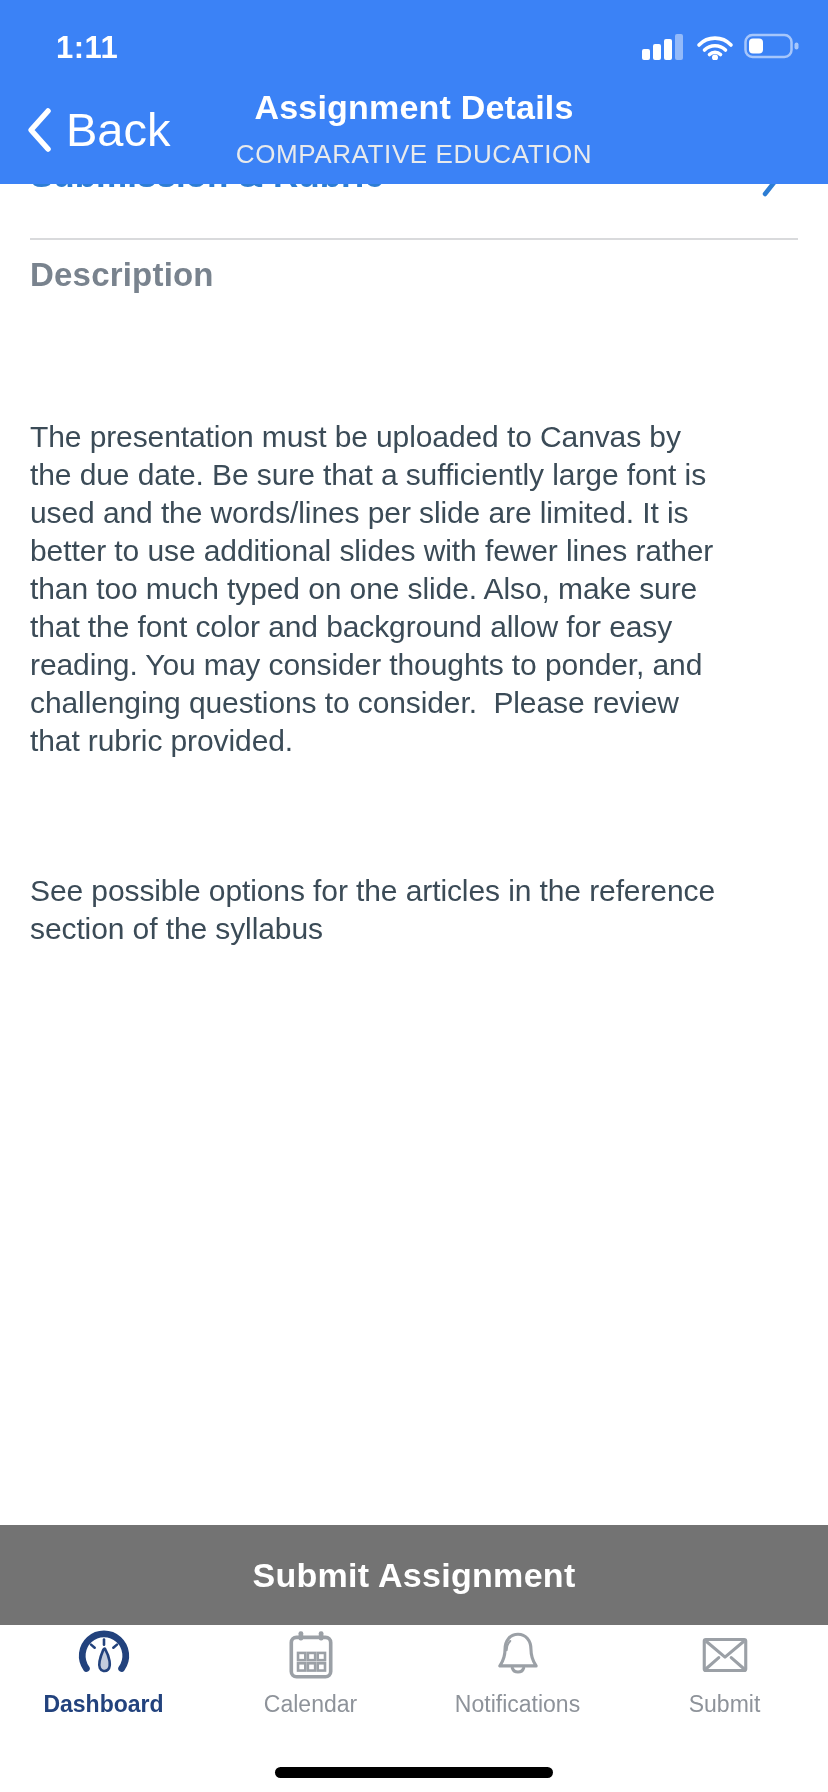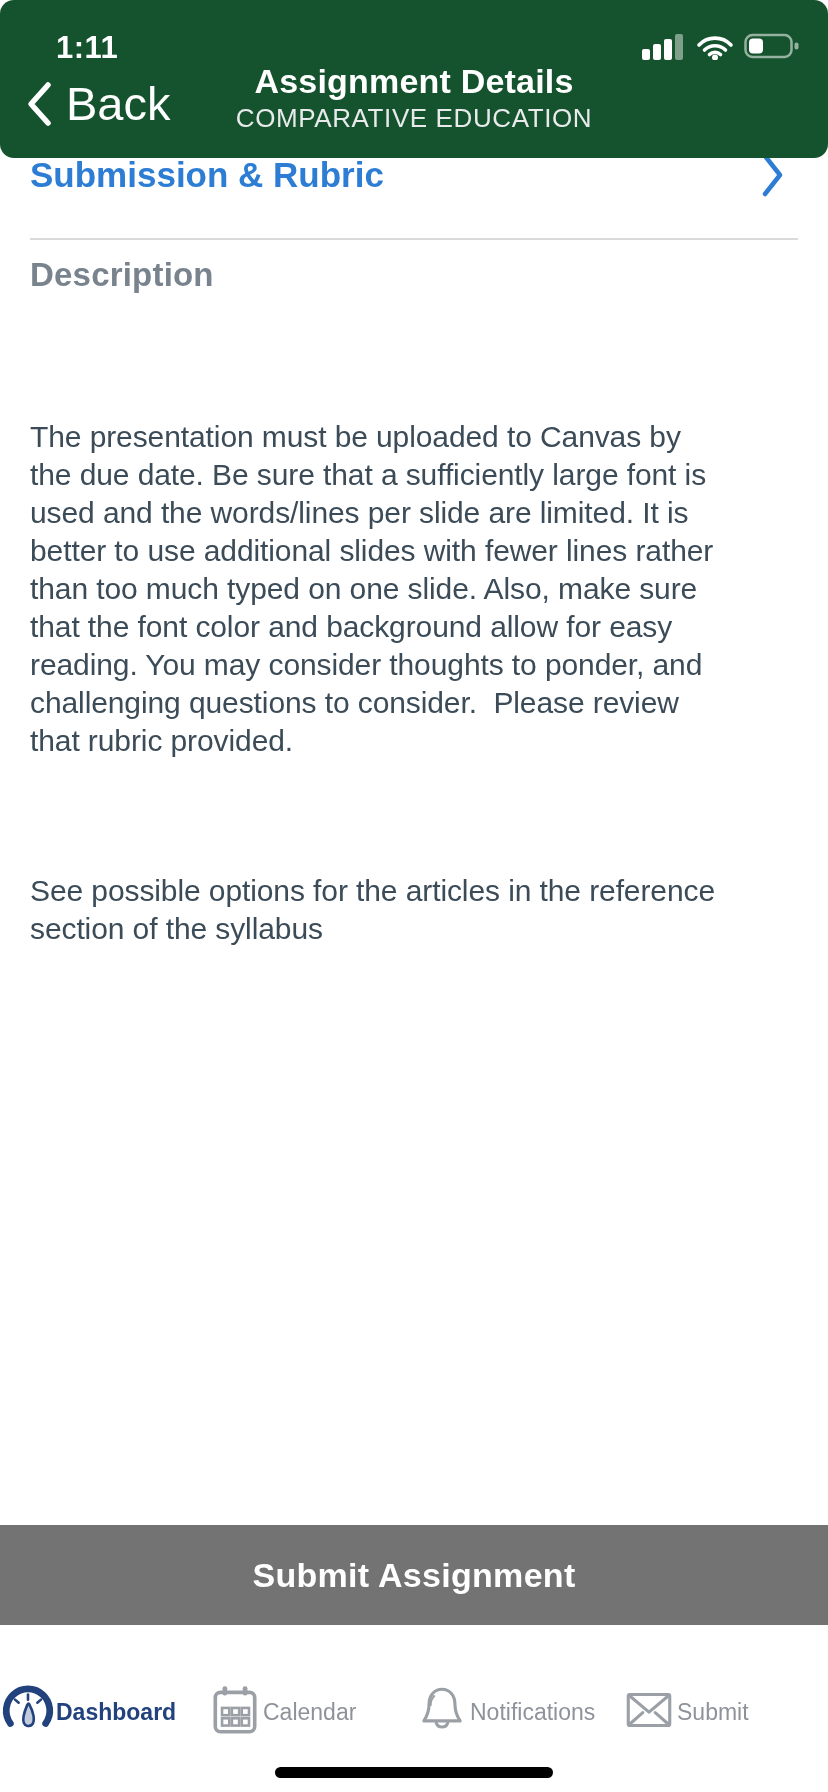--- a/index.html
+++ b/index.html
@@ -6,39 +6,39 @@
   html,body { background:#222; }
   .screen {
     position:relative; width:828px; height:1792px; margin:0 auto;
     background:#ffffff; overflow:hidden;
     font-family:"Liberation Sans", sans-serif;
     -webkit-font-smoothing:antialiased;
   }
 
   
   .nav-header {
-    position:absolute; top:0; left:0; right:0; height:158px;
-    background:#14532d; z-index:10;border-radius:14px;
+    position:absolute; top:0; left:0; right:0; height:184px;
+    background:#3b82f6; z-index:10;
   }
   .status-bar { position:absolute; top:28px; left:0; right:0; height:36px; }
   .status-time {
     position:absolute; left:56px; top:2px;
     color:#fff; font-size:31px; font-weight:700; letter-spacing:0.5px;
   }
   .status-icons { position:absolute; right:28px; top:4px; display:flex; align-items:center; gap:10px; }
 
   .nav-row { position:absolute; left:0; right:0; bottom:12px; height:84px; }
   .back-button {
     position:absolute; left:26px; top:14px; display:flex; align-items:center; gap:14px;
     cursor:pointer;
   }
   .back-label { color:#ffffff; font-size:47px; font-weight:400; }
   .title-block { position:absolute; left:120px; right:120px; top:0; text-align:center; }
   .page-title { color:#ffffff; font-size:34px; font-weight:700; letter-spacing:0.2px; }
-  .page-subtitle { margin-top:2px; color:#E8EAEC; font-size:26px; font-weight:400; letter-spacing:0.6px; }
+  .page-subtitle { margin-top:12px; color:#E8EAEC; font-size:26px; font-weight:400; letter-spacing:0.6px; }
 
   
   .content { position:absolute; top:0; left:0; right:0; bottom:0; z-index:1; }
 
   .link-row {
     position:absolute; top:150px; left:30px; right:30px; height:50px;
     display:flex; align-items:center; justify-content:space-between; cursor:pointer;
   }
   .link-label { color:#2D7DD4; font-size:35px; font-weight:600; }
   .link-chevron { margin-right:14px; }
@@ -67,21 +67,21 @@
     cursor:pointer; z-index:5;
   }
   .submit-label { color:#ffffff; font-size:34px; font-weight:700; letter-spacing:0.3px; }
 
   
   .tab-bar {
     position:absolute; top:1625px; left:0; right:0; bottom:0;
     background:#ffffff; display:flex; z-index:5;
   }
   .tab {
-    flex:1; display:flex; align-items:center;
+    flex:1; display:flex; flex-direction:column; align-items:center;
     cursor:pointer;
   }
   .tab .tab-icon { height:58px; display:flex; align-items:flex-end; justify-content:center; }
   .tab-label { margin-top:8px; font-size:23px; font-weight:500; color:#8E939A; }
   .tab.active .tab-label { color:#22427D; font-weight:600; }
 
   .home-indicator {
     position:absolute; bottom:14px; left:50%; transform:translateX(-50%);
     width:278px; height:11px; border-radius:6px; background:#000; z-index:20; cursor:grab;
   }

